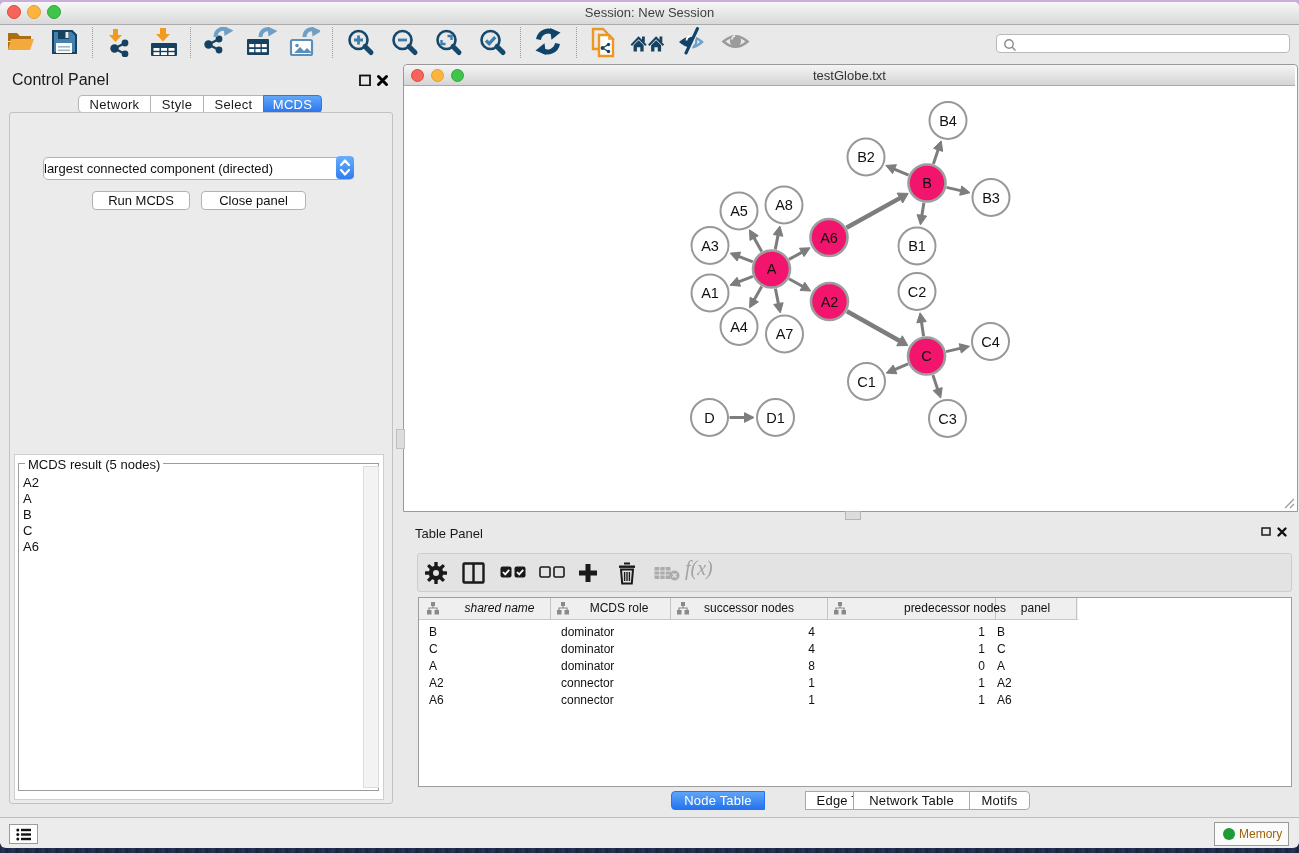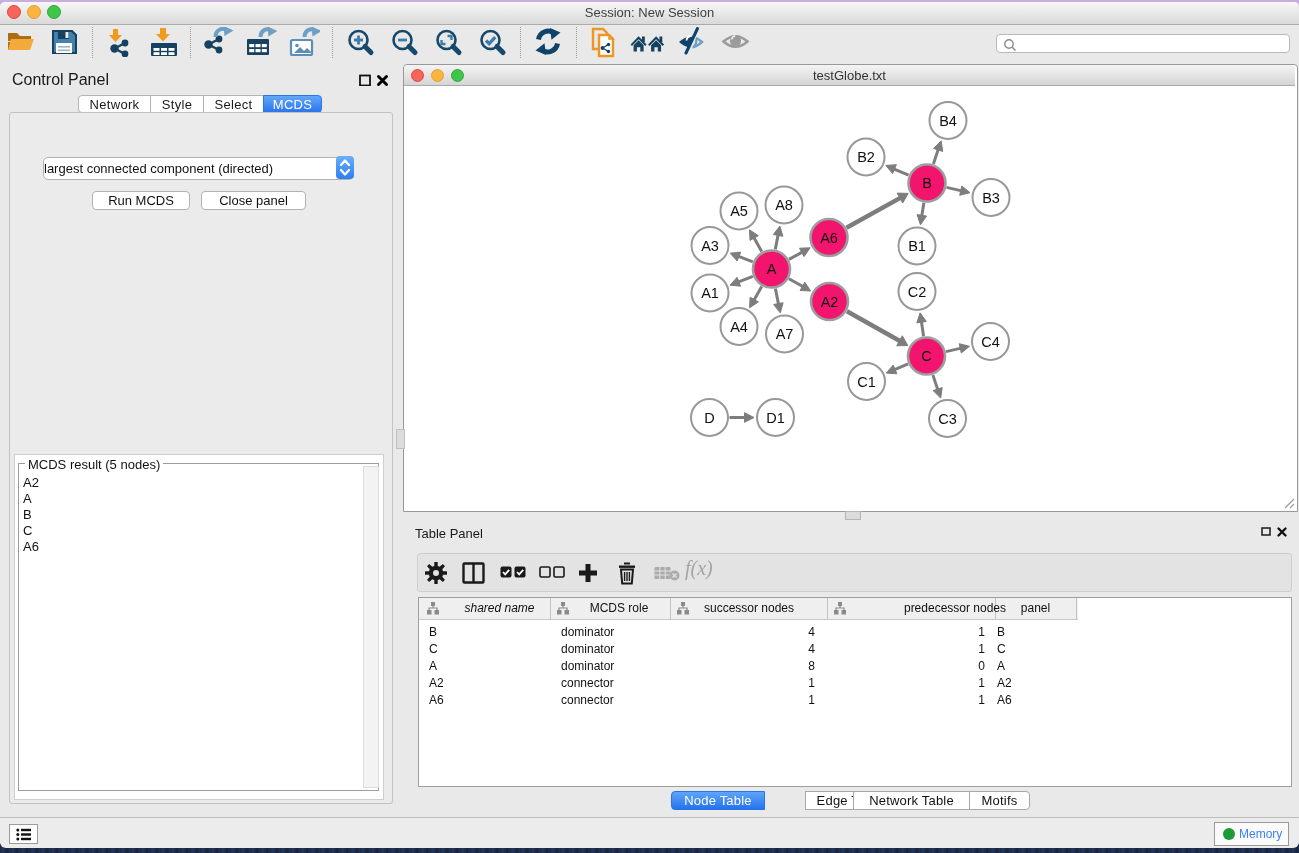--- a/index.html
+++ b/index.html
@@ -525,15 +525,15 @@
           <rect x="5" y="0.8" width="10" height="2.4"></rect>
         <circle cx="1.8" cy="6.5" r="1.5"></circle>
           <rect x="5" y="5.3" width="10" height="2.4"></rect>
         <circle cx="1.8" cy="11" r="1.5"></circle>
           <rect x="5" y="9.8" width="10" height="2.4"></rect>
       </g>
     </svg>
   </div>
   <div id="membtn" class="abs">
     <div class="abs" style="left:8px;top:5px;width:12px;height:12px;border-radius:50%;background:#1d9b36;"></div>
-    <div class="abs" style="left:24px;top:4px;font-size:12px;color:#3b82f6;">Memory</div>
+    <div class="abs" style="left:24px;top:4px;font-size:12px;color:#a16207;">Memory</div>
   </div>
 </div>
 
 </body></html>

